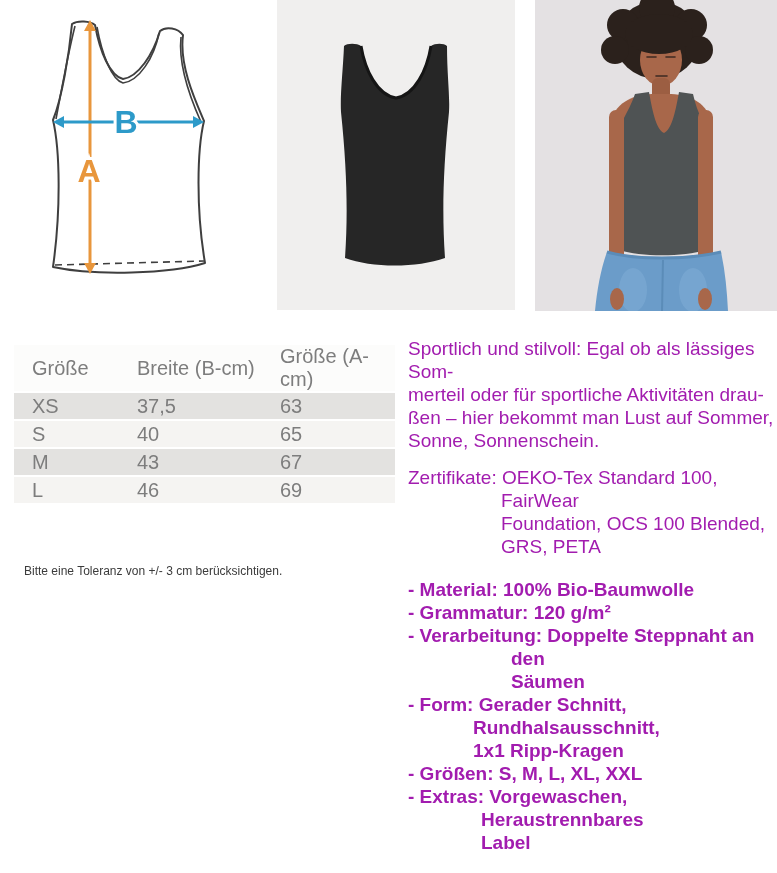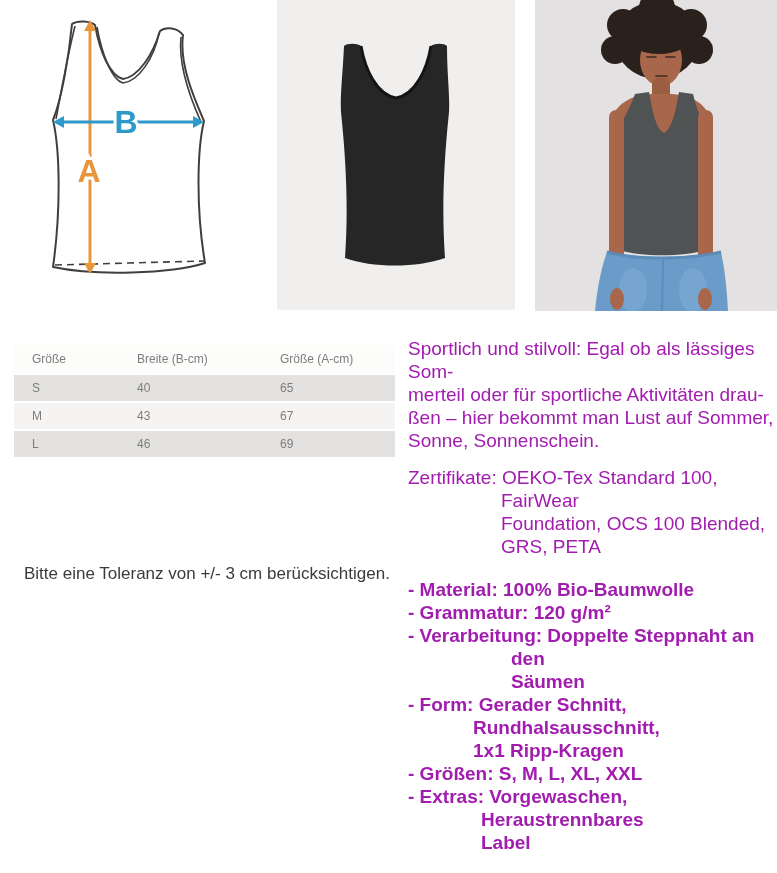--- a/index.html
+++ b/index.html
@@ -7,31 +7,31 @@
         font-family:"Liberation Sans",sans-serif;}
 
   
   .diagram-wrap{position:absolute;left:20px;top:10px;width:230px;height:290px;}
   .flat-photo{position:absolute;left:277px;top:0;width:238px;height:310px;background:#f0efee;}
   .model-photo{position:absolute;left:535px;top:0;width:242px;height:311px;background:#e4e1e3;}
   .diagram-wrap svg,.flat-photo svg,.model-photo svg{display:block;width:100%;height:100%;}
 
   
   .size-table{position:absolute;left:14px;top:345px;width:381px;border-collapse:separate;
-              border-spacing:0;font-size:12px;color:#7d7d7d;table-layout:fixed;}
+              border-spacing:0;font-size:20px;color:#7d7d7d;table-layout:fixed;}
   .size-table th{font-weight:400;text-align:left;background:#fcfcfb;height:28px;padding:0 0 0 18px;
                  border-bottom:2px solid #ffffff;}
   .size-table td{height:26px;padding:0 0 0 18px;border-bottom:2px solid #ffffff;}
   .size-table tbody tr:nth-child(odd) td{background:#e3e2e0;}
   .size-table tbody tr:nth-child(even) td{background:#f5f4f2;}
   .col-size{width:105px;}
   .col-width{width:143px;}
   .col-length{width:auto;}
 
-  .tolerance-note{position:absolute;left:24px;top:564px;width:380px;font-size:17px;color:#3b3b3b;}
+  .tolerance-note{position:absolute;left:24px;top:564px;width:380px;font-size:12px;color:#3b3b3b;}
 
   
   .description{position:absolute;left:408px;top:337px;width:366px;color:#a21caf;
                font-size:19px;line-height:23px;}
   .description p{margin:0 0 14px 0;white-space:pre-line;}
   .hang-cert{padding-left:93px;text-indent:-93px;}
   .detail-list{margin-top:20px;}
   .detail-list .detail-item{white-space:pre-line;font-weight:bold;}
   .hang-103{padding-left:103px;text-indent:-103px;}
   .hang-65{padding-left:65px;text-indent:-65px;}
@@ -136,20 +136,25 @@
       </colgroup>
     <thead>
       <tr>
         <th>Größe</th>
         <th>Breite (B-cm)</th>
         <th>Größe (A-cm)</th>
       </tr>
     </thead>
     <tbody>
       <tr>
+        <td>XS</td>
+        <td>37,5</td>
+        <td>63</td>
+      </tr>
+      <tr>
         <td>S</td>
         <td>40</td>
         <td>65</td>
       </tr>
       <tr>
         <td>M</td>
         <td>43</td>
         <td>67</td>
       </tr>
       <tr>

